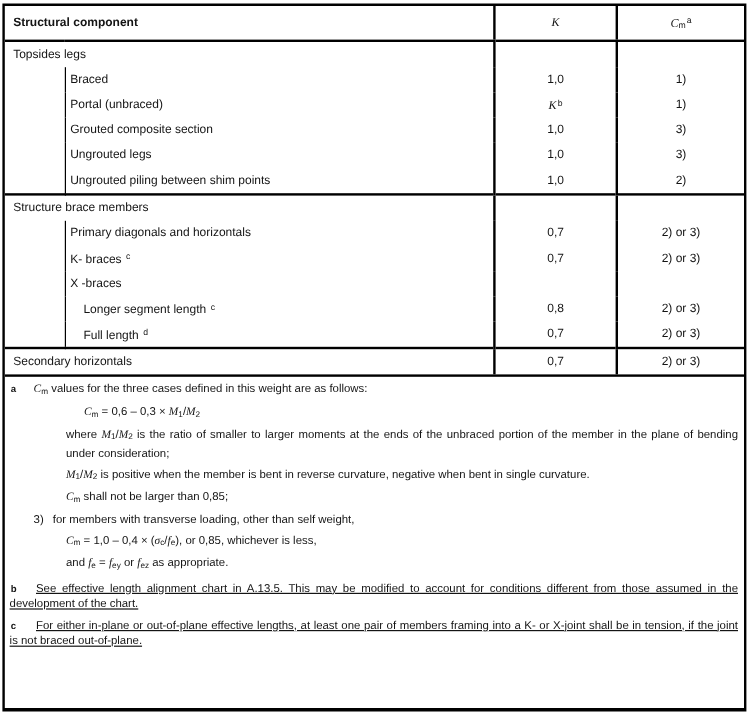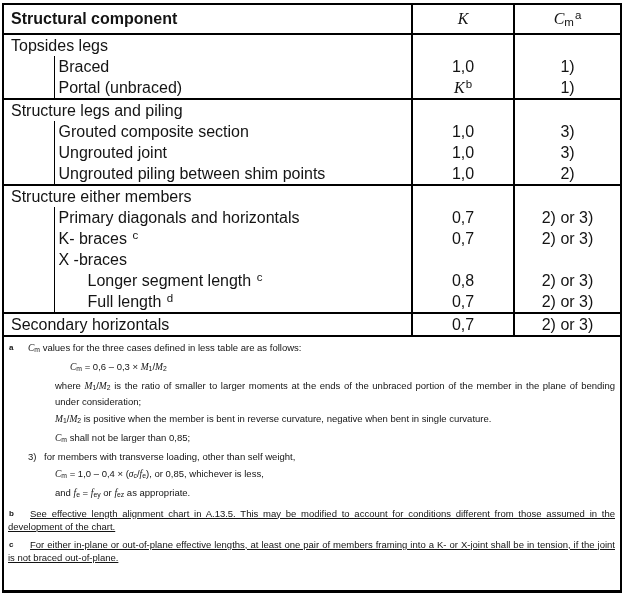--- a/index.html
+++ b/index.html
@@ -7,30 +7,30 @@
     position:relative; width:624px; height:600px; background:#ffffff;
     font-family:"Liberation Sans", sans-serif; color:#141414;
     -webkit-font-smoothing:antialiased;
   }
   .twrap {
     position:absolute; left:2px; top:3px; width:616px; bottom:7px;
     border:2px solid #000; border-bottom-width:3px; overflow:hidden;
     background:#fff;
   }
   table { border-collapse:collapse; width:100%; table-layout:fixed; }
-  th, td { padding:0; font-size:16px; font-weight:normal; vertical-align:middle; }
+  th, td { padding:0; font-size:10px; font-weight:normal; vertical-align:middle; }
   thead th { border-bottom:2px solid #000; height:28px; }
   .th-comp { text-align:left; padding-left:7px; font-weight:bold; }
   .val { border-left:2px solid #000; text-align:center; }
   tbody td { height:21px; }
   tr.sep td { border-top:2px solid #000; }
   .spacer { border-right:1px solid #000; }
   .name { text-align:left; padding-left:4px; }
   .lvl0 { padding-left:7px;margin-left:22px; }
-  .lvl2 { padding-left:33px; }
+  .lvl2 { padding-left:15px; }
 
   
   .rs-v { font-family:"Liberation Serif", serif; font-style:italic; }
   .rs-s { font-size:0.72em; vertical-align:-0.18em; }
   .rs-p { font-size:0.72em; vertical-align:0.45em; margin-left:1px; }
 
   
   .fnotes { border-top:2px solid #000; padding:4px 5px 0 4px; font-size:9.5px; line-height:13px; }
   .fn { position:relative; }
   .fn-marker { position:absolute; left:1px; top:0px; font-size:8px; font-weight:bold; }
@@ -73,45 +73,40 @@
           <td class="name"><span class="rs-t">Braced</span></td>
           <td class="val"><span class="rs-t">1,0</span></td>
           <td class="val"><span class="rs-t">1)</span></td>
         </tr>
         <tr>
           <td class="spacer"></td>
           <td class="name"><span class="rs-t">Portal (unbraced)</span></td>
           <td class="val"><span class="rs-v">K</span><span class="rs-p">b</span></td>
           <td class="val"><span class="rs-t">1)</span></td>
         </tr>
-        <tr class="sep">
-          <td class="name lvl0" colspan="2"><span class="rs-t">Structure legs and piling</span></td>
-          <td class="val"></td>
-          <td class="val"></td>
-        </tr>
         <tr>
           <td class="spacer"></td>
           <td class="name"><span class="rs-t">Grouted composite section</span></td>
           <td class="val"><span class="rs-t">1,0</span></td>
           <td class="val"><span class="rs-t">3)</span></td>
         </tr>
         <tr>
           <td class="spacer"></td>
-          <td class="name"><span class="rs-t">Ungrouted joint</span></td>
+          <td class="name"><span class="rs-t">Ungrouted legs</span></td>
           <td class="val"><span class="rs-t">1,0</span></td>
           <td class="val"><span class="rs-t">3)</span></td>
         </tr>
         <tr>
           <td class="spacer"></td>
           <td class="name"><span class="rs-t">Ungrouted piling between shim points</span></td>
           <td class="val"><span class="rs-t">1,0</span></td>
           <td class="val"><span class="rs-t">2)</span></td>
         </tr>
         <tr class="sep">
-          <td class="name lvl0" colspan="2"><span class="rs-t">Structure either members</span></td>
+          <td class="name lvl0" colspan="2"><span class="rs-t">Structure brace members</span></td>
           <td class="val"></td>
           <td class="val"></td>
         </tr>
         <tr>
           <td class="spacer"></td>
           <td class="name"><span class="rs-t">Primary diagonals and horizontals</span></td>
           <td class="val"><span class="rs-t">0,7</span></td>
           <td class="val"><span class="rs-t">2) or 3)</span></td>
         </tr>
         <tr>
@@ -142,21 +137,21 @@
           <td class="name lvl0" colspan="2"><span class="rs-t">Secondary horizontals</span></td>
           <td class="val"><span class="rs-t">0,7</span></td>
           <td class="val"><span class="rs-t">2) or 3)</span></td>
         </tr>
       </tbody>
     </table>
 
     <div class="fnotes">
       <div class="fn fn-a">
         <span class="fn-marker">a</span>
-        <div class="fa-line"><span class="rs-v">C</span><span class="rs-s">m</span><span class="rs-t"> values for the three cases defined in less table are as follows:</span></div>
+        <div class="fa-line"><span class="rs-v">C</span><span class="rs-s">m</span><span class="rs-t"> values for the three cases defined in this weight are as follows:</span></div>
         <div class="fa-line fa-f2"><span class="rs-v">C</span><span class="rs-s">m</span><span class="rs-t"> = 0,6 – 0,3 × </span><span class="rs-v">M</span><span class="rs-s">1</span><span class="rs-t">/</span><span class="rs-v">M</span><span class="rs-s">2</span></div>
         <div class="fa-line fa-sub just"><span class="rs-t">where </span><span class="rs-v">M</span><span class="rs-s">1</span><span class="rs-t">/</span><span class="rs-v">M</span><span class="rs-s">2</span><span class="rs-t"> is the ratio of smaller to larger moments at the ends of the unbraced portion of the member in the plane of bending under consideration;</span></div>
         <div class="fa-line fa-sub"><span class="rs-v">M</span><span class="rs-s">1</span><span class="rs-t">/</span><span class="rs-v">M</span><span class="rs-s">2</span><span class="rs-t"> is positive when the member is bent in reverse curvature, negative when bent in single curvature.</span></div>
         <div class="fa-line fa-sub"><span class="rs-v">C</span><span class="rs-s">m</span><span class="rs-t"> shall not be larger than 0,85;</span></div>
         <div class="fa-line"><span class="fa-n">3)</span><span><span class="rs-t">for members with transverse loading, other than self weight,</span></span></div>
         <div class="fa-line fa-sub"><span class="rs-v">C</span><span class="rs-s">m</span><span class="rs-t"> = 1,0 – 0,4 × (</span><span class="rs-v">σ</span><span class="rs-s">c</span><span class="rs-t">/</span><span class="rs-v">f</span><span class="rs-s">e</span><span class="rs-t">), or 0,85, whichever is less,</span></div>
         <div class="fa-line fa-sub"><span class="rs-t">and </span><span class="rs-v">f</span><span class="rs-s">e</span><span class="rs-t"> = </span><span class="rs-v">f</span><span class="rs-s">ey</span><span class="rs-t"> or </span><span class="rs-v">f</span><span class="rs-s">ez</span><span class="rs-t"> as appropriate.</span></div>
       </div>
 
       <div class="fn fn-bcd">

